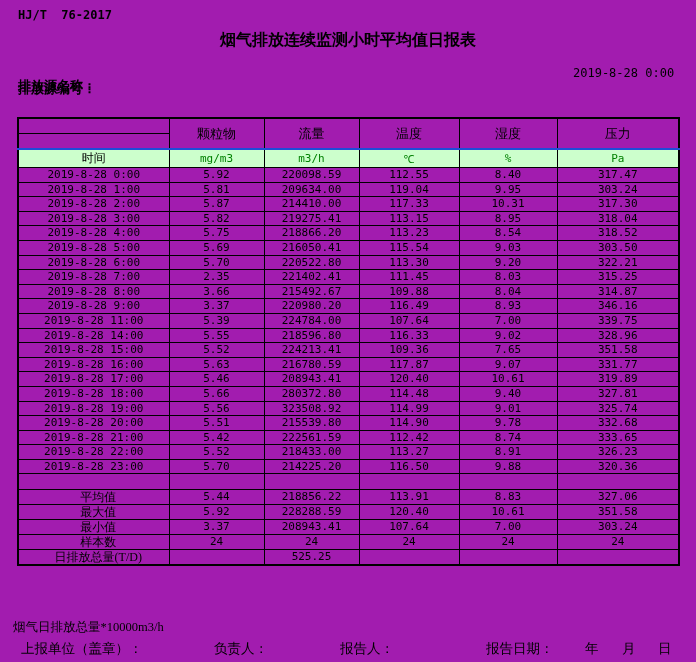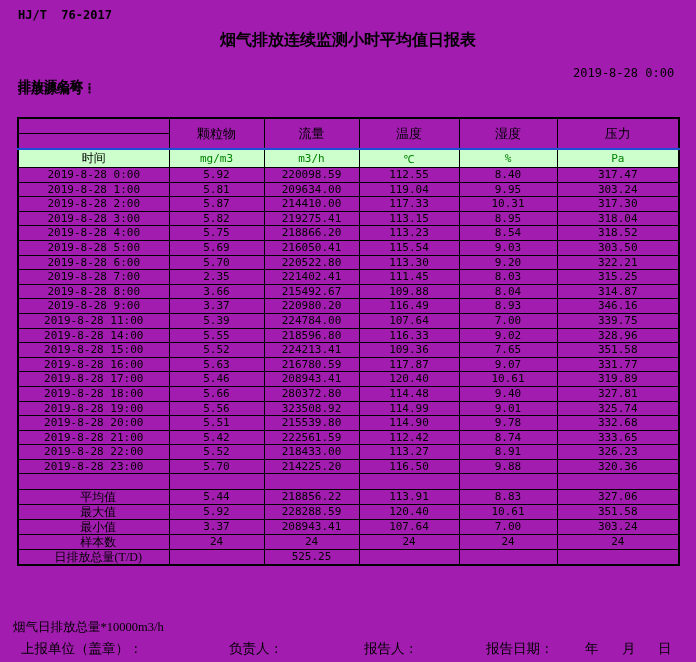--- a/index.html
+++ b/index.html
@@ -56,22 +56,22 @@
     font-family:"DejaVu Sans Mono","Liberation Mono",monospace;
   }
   tr.summary-row td.sum-label{
     font-size:12px;font-family:"Liberation Serif","DejaVu Serif",serif;padding-left:9px;
   }
   .footer-note{
     position:absolute;left:13px;top:619px;font-size:12.5px;
   }
   .sign-row span{position:absolute;top:640px;font-size:13.5px;white-space:nowrap;}
   .sign-unit{left:21px;}
-  .sign-responsible{left:229px;}
-  .sign-reporter{left:364px;}
+  .sign-responsible{left:214px;}
+  .sign-reporter{left:340px;}
   .sign-date-label{left:486px;}
   .sign-year{left:585px;}
   .sign-month{left:622px;}
   .sign-day{left:658px;}
 </style>
 </head>
 <body>
 
 <div class="page">
 

